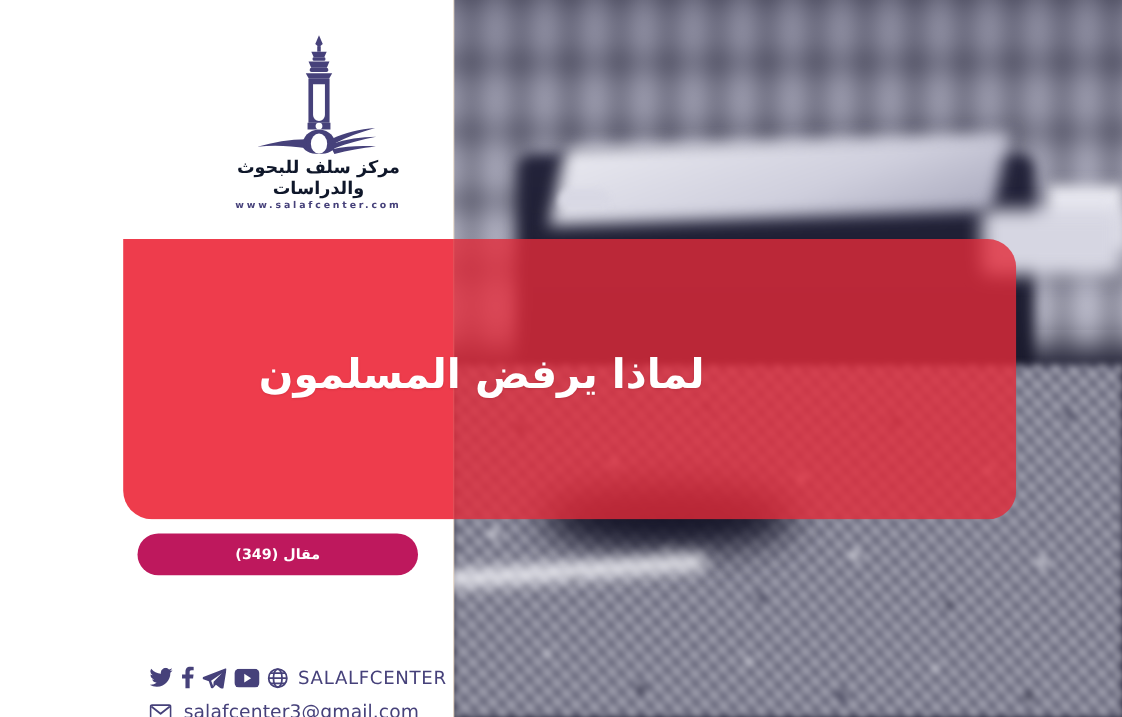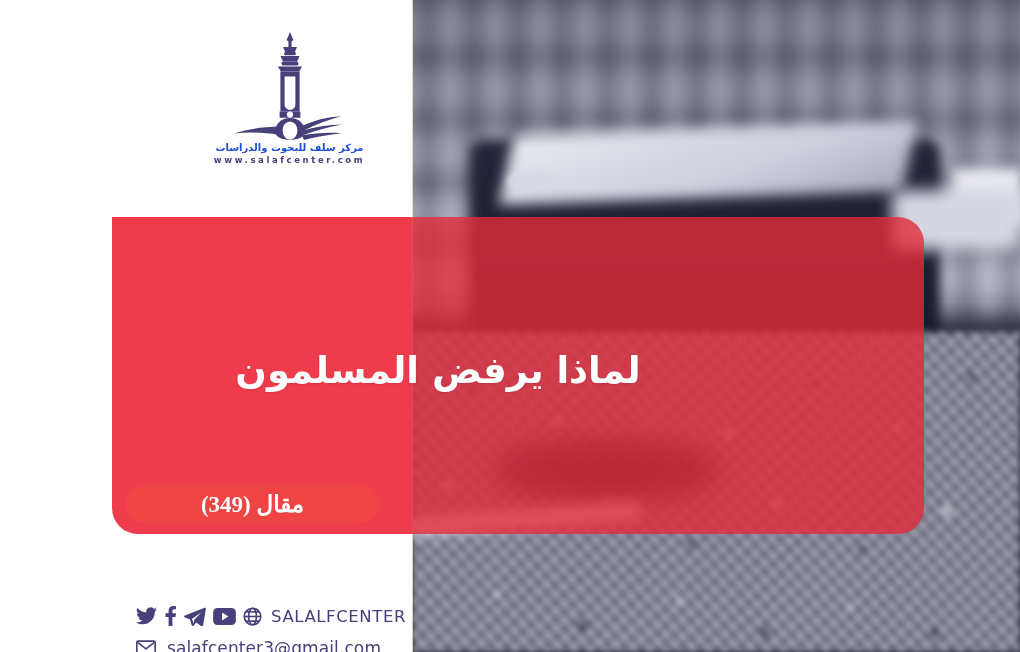--- a/index.html
+++ b/index.html
@@ -177,43 +177,43 @@
   .logo {
     position: absolute;
     left: 182px;
     top: 30px;
     width: 215px;
     text-align: center;
   }
   .logo-mark { display: block; margin: 0 auto; }
   .logo-title {
     margin-top: 2px;
-    font-size: 10px;
+    font-size: 16px;
     font-weight: 700;
-    color: #1d4ed8;
+    color: #0f172a;
     letter-spacing: .2px;
     direction: rtl;
   }
   .logo-url {
     margin-top: 2px;
     font-size: 8.5px;
     font-weight: 700;
     color: #46417a;
     letter-spacing: 2.6px;
     direction: ltr;
     text-align: center;
   }
 
   
   .banner {
     position: absolute;
     left: 112px;
     top: 217px;
     width: 812px;
-    height: 317px;
+    height: 255px;
     border-radius: 0 0 0 26px;
     overflow: hidden;
   }
   .banner-solid {
     position: absolute;
     left: 0; top: 0;
     width: 300px; height: 100%;
     background: #ee3c4c;
   }
   .banner-trans {
@@ -242,31 +242,30 @@
     text-shadow: 0 1px 2px rgba(120,10,20,0.18);
   }
 
   
   .badge {
     position: absolute;
     left: 125px;
     top: 485px;
     width: 255px;
     height: 38px;
-    background: #ef4444;
+    background: #be185d;
     border-radius: 19px;
     color: #ffffff;
-    font-size: 23px;
+    font-size: 13px;
     font-weight: 700;
     display: flex;
     align-items: center;
     justify-content: center;
     direction: rtl;
     letter-spacing: .5px;
-    font-family: Liberation Serif, serif;
   }
 
   
   .contact {
     position: absolute;
     left: 136px;
     top: 558px;
     direction: ltr;
     color: #46417a;
     margin-top: 44px;

